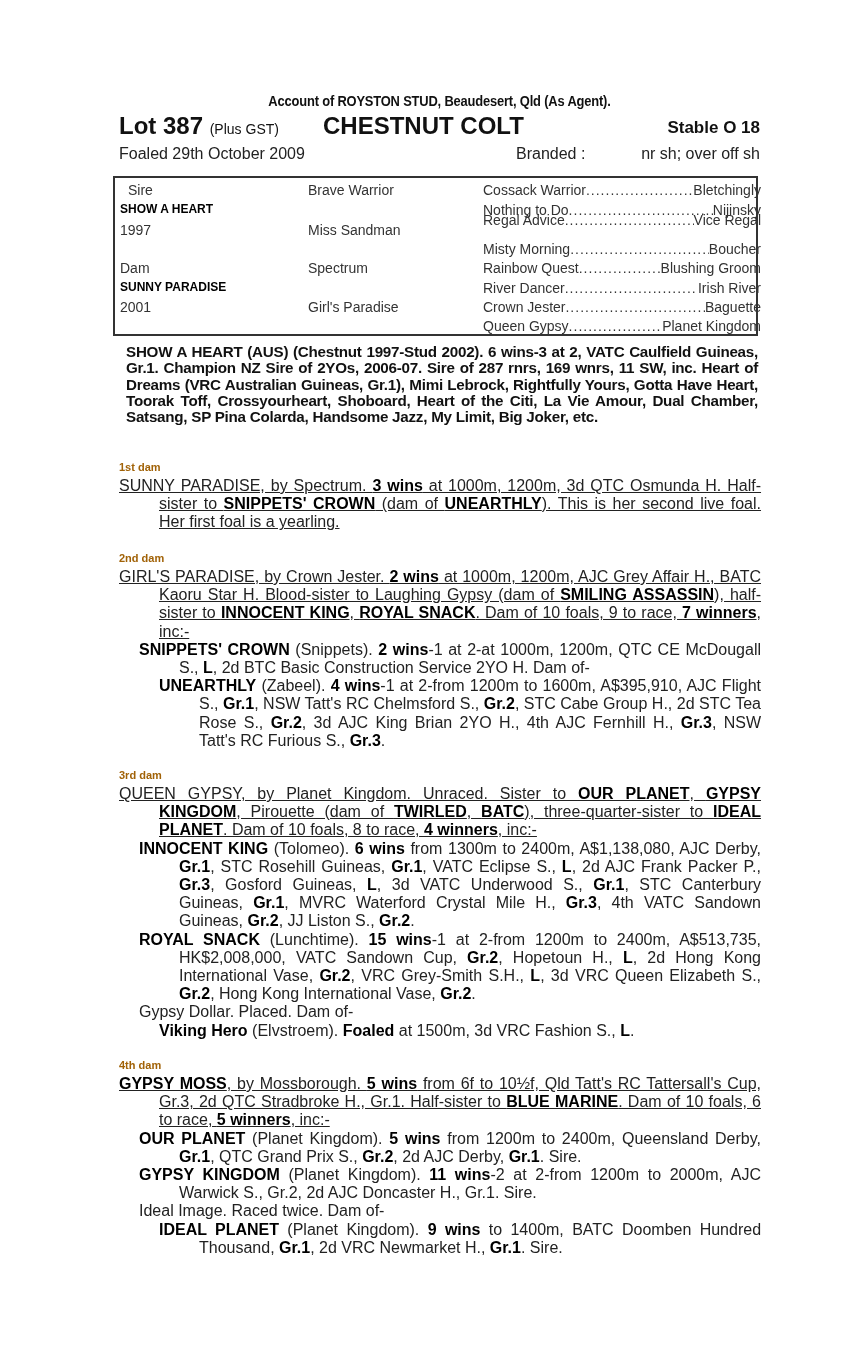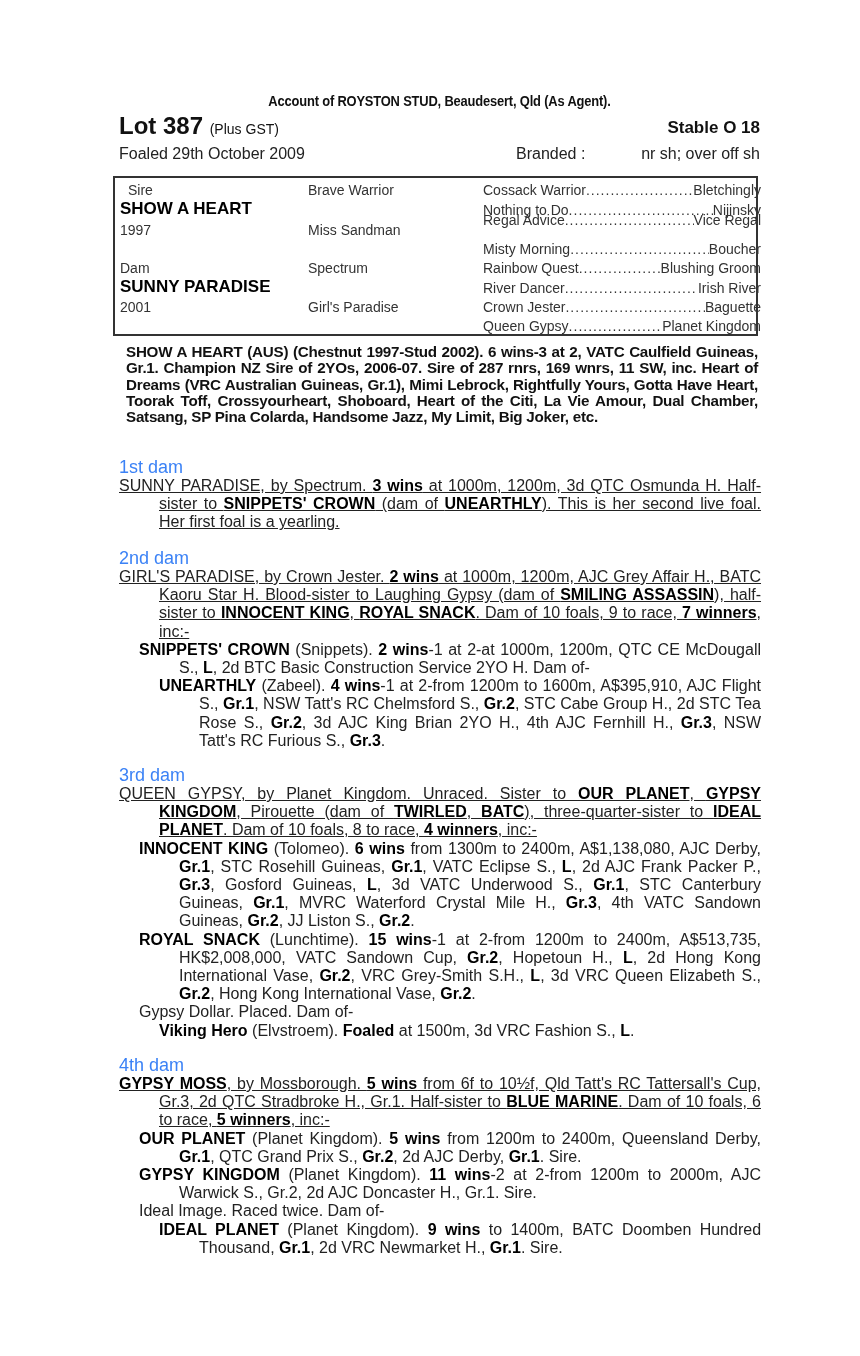--- a/index.html
+++ b/index.html
@@ -10,43 +10,44 @@
   .lot { position: absolute; left: 0; top: 0; font-weight: bold; font-size: 24px; line-height: 30px; text-align: right; }
   .plusgst { font-weight: normal; font-size: 14px; }
   .colt { position: absolute; left: 204px; top: 0; font-weight: bold; font-size: 24px; line-height: 30px; }
   .stable { position: absolute; right: 0; top: 4px; font-weight: bold; font-size: 17px; line-height: 26px; }
   .foaled { position: relative; height: 26px; font-size: 16px; color: #222; line-height: 26px; }
   .foaled .brand-label { position: absolute; left: 397px; top: 0; }
   .foaled .brand-val { position: absolute; right: 0; top: 0; }
 
   .pedigree { position: absolute; left: 113px; top: 176px; width: 645px; height: 160px; border: 2px solid #333; box-sizing: border-box; }
   .ped-cell { position: absolute; font-size: 14px; color: #333; line-height: 18px; white-space: nowrap; }
-  .ped-big { font-weight: bold; font-size: 17px; color: #000; }
+  .ped-big { font-weight: bold; font-size: 12px; color: #000; }
   .gg { position: absolute; left: 368px; width: 278px; font-size: 14px; color: #333; line-height: 18px; display: flex; white-space: nowrap; }
   .gg .l { flex: 0 0 auto; }
   .gg .dots { flex: 1 1 auto; overflow: hidden; letter-spacing: 1px; }
   .gg .dots::before { content: "................................................................................................"; }
   .gg .r { flex: 0 0 auto; }
 
   .sirepara { position: absolute; left: 126px; top: 344px; width: 632px; font-weight: bold; font-size: 15.2px; line-height: 16.3px; text-align: justify; letter-spacing: -0.25px; }
 
   .section { position: absolute; left: 119px; width: 642px; font-size: 16px; line-height: 18.2px; color: #222; text-align: justify; }
-  .sec-head { font-weight: normal; font-size: 18px; color: #3b82f6; line-height: 19px; }
+  .sec-head { font-weight: bold; font-size: 11px; color: #a16207; line-height: 19px; }
   .p0 { padding-left: 40px; text-indent: -40px; text-decoration: underline; }
   .p1 { padding-left: 60px; text-indent: -40px; }
   .p2 { padding-left: 80px; text-indent: -40px; }
   b { color: #000; }
 </style>
 </head>
 <body>
 
 <div class="page">
   <div class="account">Account of ROYSTON STUD, Beaudesert, Qld (As Agent).</div>
   <div class="lotline">
     <span class="lot"><span>Lot 387</span> <span class="plusgst">(Plus GST)</span></span>
+    <span class="colt">CHESTNUT COLT</span>
     <span class="stable">Stable O 18</span>
   </div>
   <div class="foaled">
     <span>Foaled 29th October 2009</span>
     <span class="brand-label">Branded :</span>
     <span class="brand-val">nr sh; over off sh</span>
   </div>
 </div>
 
 <div class="pedigree">

